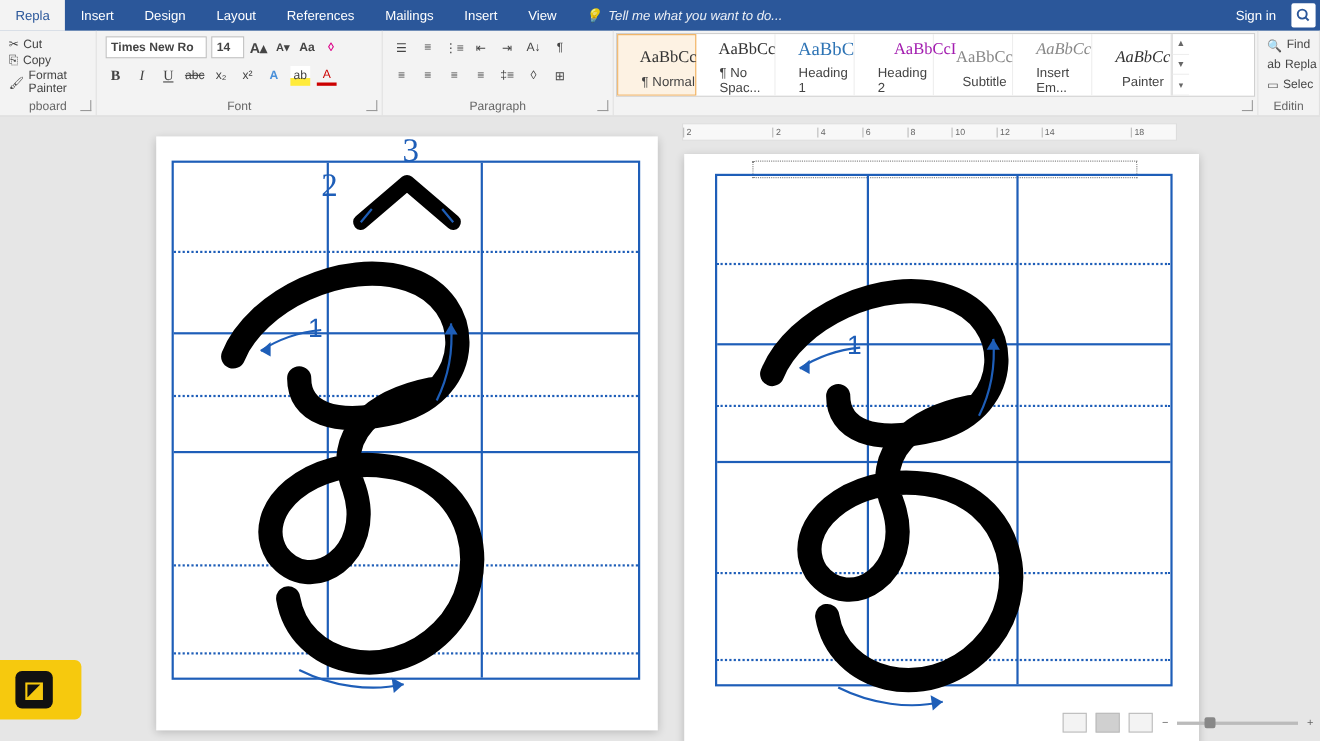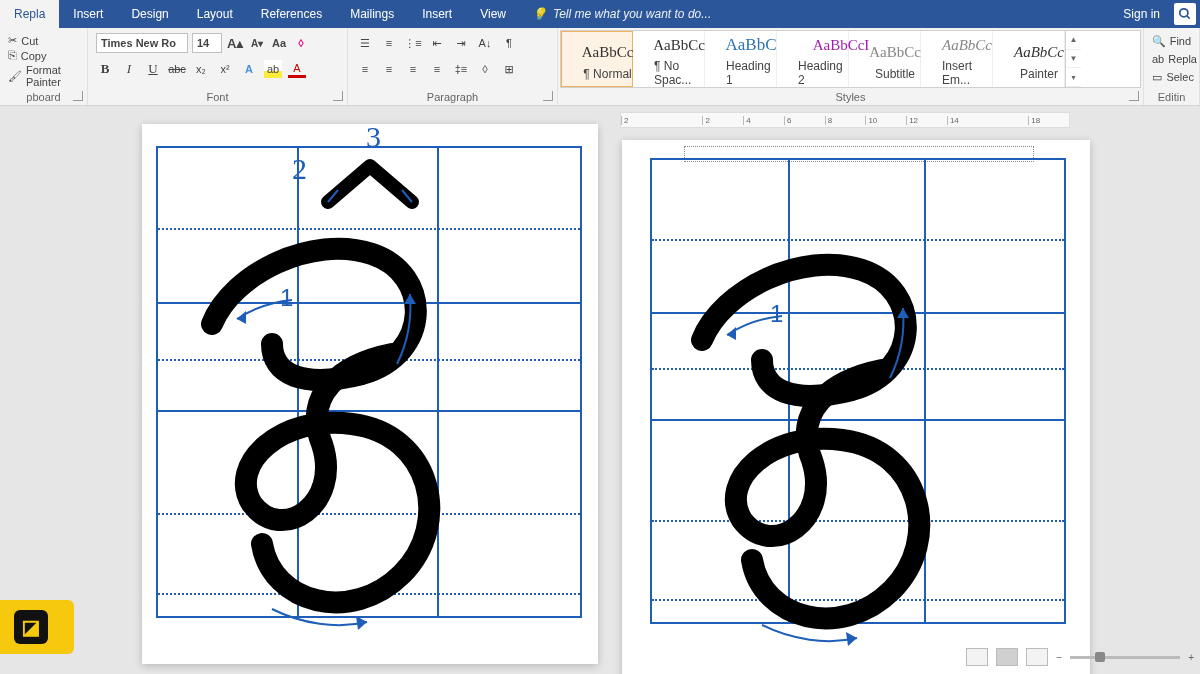--- a/index.html
+++ b/index.html
@@ -201,21 +201,20 @@
       <div class="style-item">
           <div class="style-preview" style="font-style:italic;">AaBbCc</div>
           <div class="style-label">Painter</div>
         </div>
       <div class="styles-more">
           <div>▲</div>
           <div>▼</div>
           <div>▾</div>
         </div>
     </div>
-    <div class="group-title">Styles</div>
     <div class="dlauncher"></div>
   </div>
 
   <div class="group editing-group">
     <div class="edit-item">
         <span>🔍</span>
         <span>Find</span>
       </div>
     <div class="edit-item">
         <span>ab</span>

